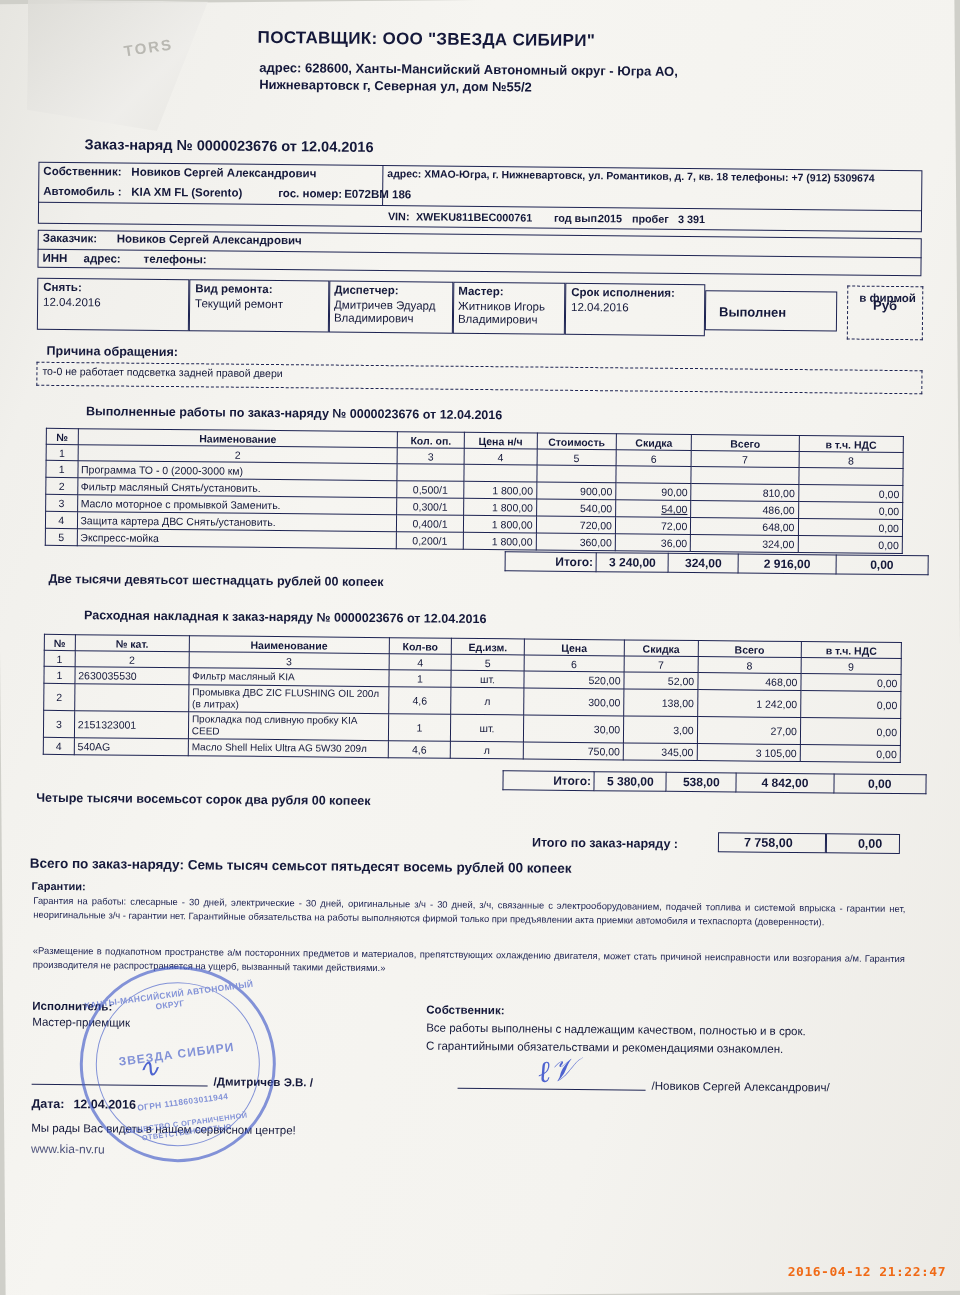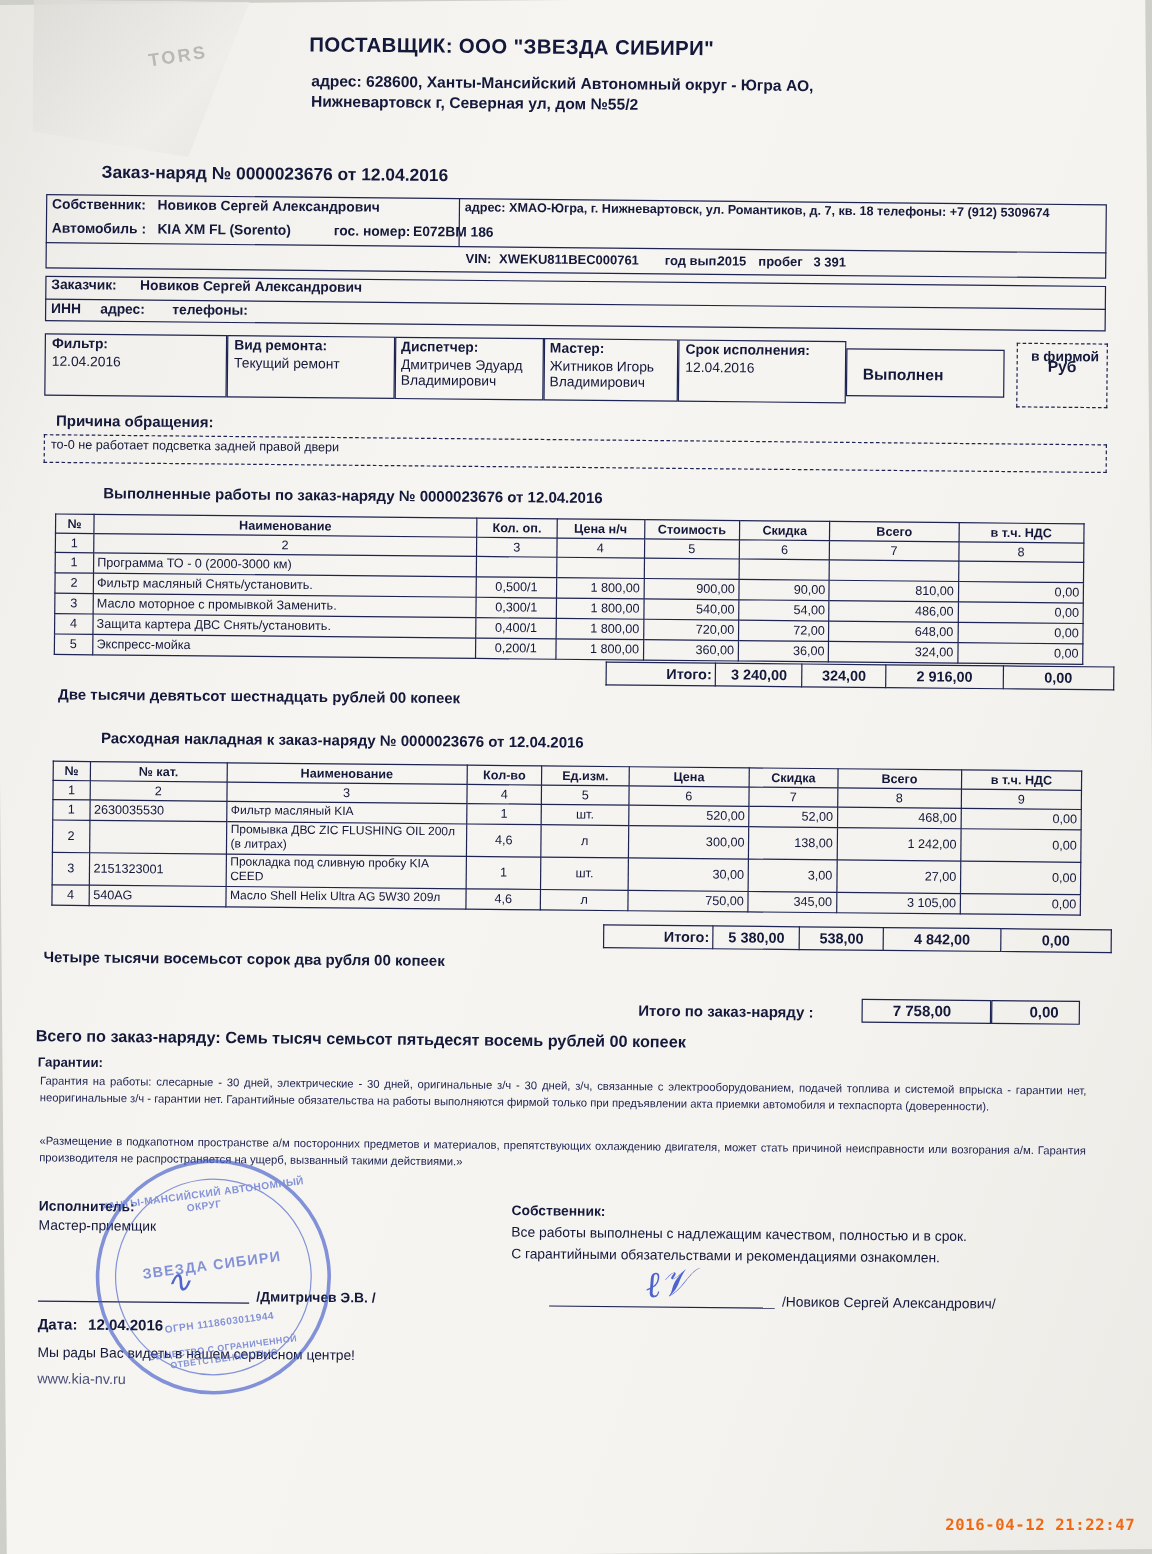--- a/index.html
+++ b/index.html
@@ -136,21 +136,21 @@
 
   <div class="bx" style="left:12px;top:230px;width:884px;height:38px;"></div>
   <div class="hline" style="left:12px;top:249px;width:884px;"></div>
   <div class="sig b" style="left:17px;top:232px;">Заказчик:</div>
   <div class="sig b" style="left:91px;top:232px;">Новиков Сергей Александрович</div>
   <div class="sig b" style="left:17px;top:252px;">ИНН</div>
   <div class="sig b" style="left:58px;top:252px;">адрес:</div>
   <div class="sig b" style="left:118px;top:252px;">телефоны:</div>
 
   <div class="bx" style="left:12px;top:278px;width:152px;height:52px;"></div>
-  <div class="sig b" style="left:18px;top:281px;">Фильтр:</div>
+  <div class="sig b" style="left:18px;top:281px;">Снять:</div>
   <div class="sig" style="left:18px;top:296px;">12.04.2016</div>
 
   <div class="bx" style="left:164px;top:278px;width:140px;height:52px;"></div>
   <div class="sig b" style="left:170px;top:281px;">Вид ремонта:</div>
   <div class="sig" style="left:170px;top:296px;">Текущий ремонт</div>
 
   <div class="bx" style="left:304px;top:278px;width:124px;height:52px;"></div>
   <div class="sig b" style="left:309px;top:281px;">Диспетчер:</div>
   <div class="sig" style="left:309px;top:296px;width:120px;line-height:13px;">Дмитричев Эдуард Владимирович</div>
 
@@ -218,21 +218,21 @@
           <td class="r" style="width: 72px; height: 16px;">90,00</td>
           <td class="r" style="width: 108px; height: 16px;">810,00</td>
           <td class="r" style="width: 106px; height: 16px;">0,00</td>
         </tr>
         <tr>
           <td class="c" style="width: 26px; height: 16px;">3</td>
           <td style="width: 340px; height: 16px;">Масло моторное с промывкой  Заменить.</td>
           <td class="c" style="width: 62px; height: 16px;">0,300/1</td>
           <td class="r" style="width: 70px; height: 16px;">1 800,00</td>
           <td class="r" style="width: 74px; height: 16px;">540,00</td>
-          <td class="r" style="width: 72px; height: 16px;">54,00</td>
+          <td class="r" style="width: 72px; height: 16px; text-decoration: underline;">54,00</td>
           <td class="r" style="width: 108px; height: 16px;">486,00</td>
           <td class="r" style="width: 106px; height: 16px;">0,00</td>
         </tr>
         <tr>
           <td class="c" style="width: 26px; height: 16px;">4</td>
           <td style="width: 340px; height: 16px;">Защита картера ДВС  Снять/установить.</td>
           <td class="c" style="width: 62px; height: 16px;">0,400/1</td>
           <td class="r" style="width: 70px; height: 16px;">1 800,00</td>
           <td class="r" style="width: 74px; height: 16px;">720,00</td>
           <td class="r" style="width: 72px; height: 16px;">72,00</td>

